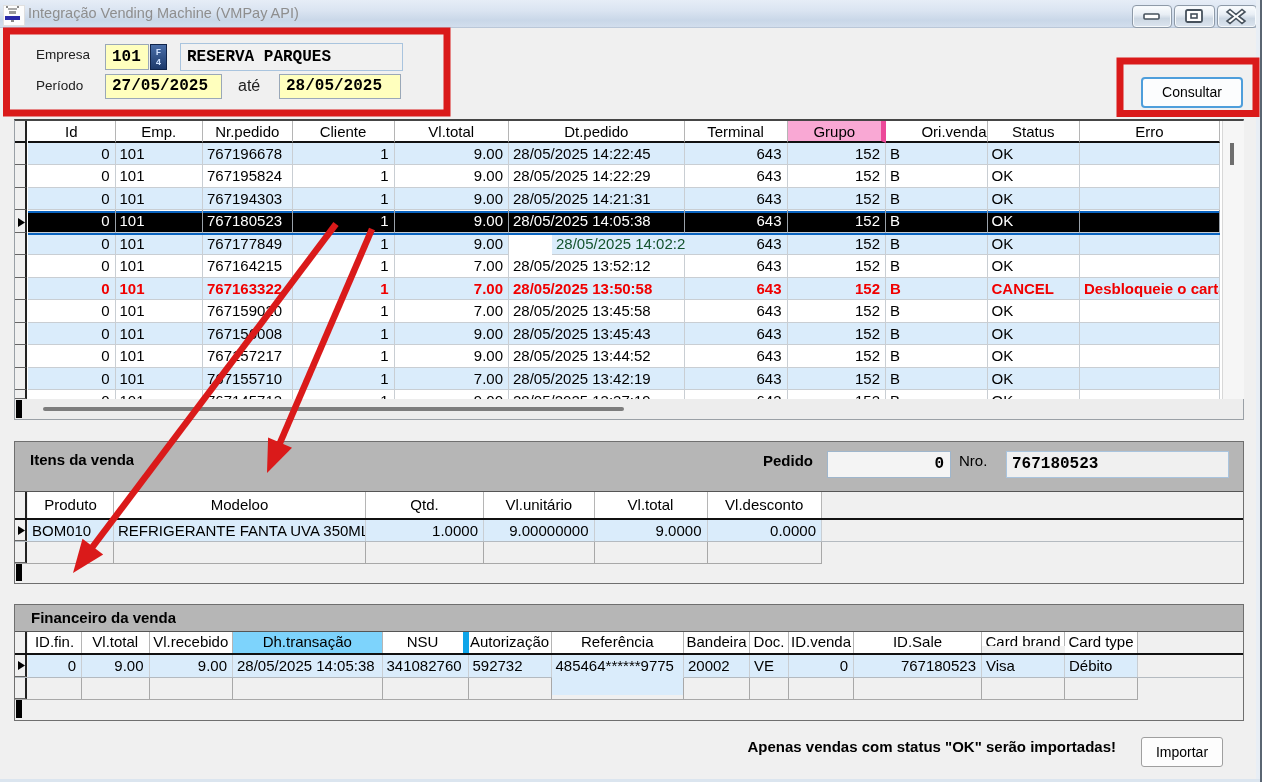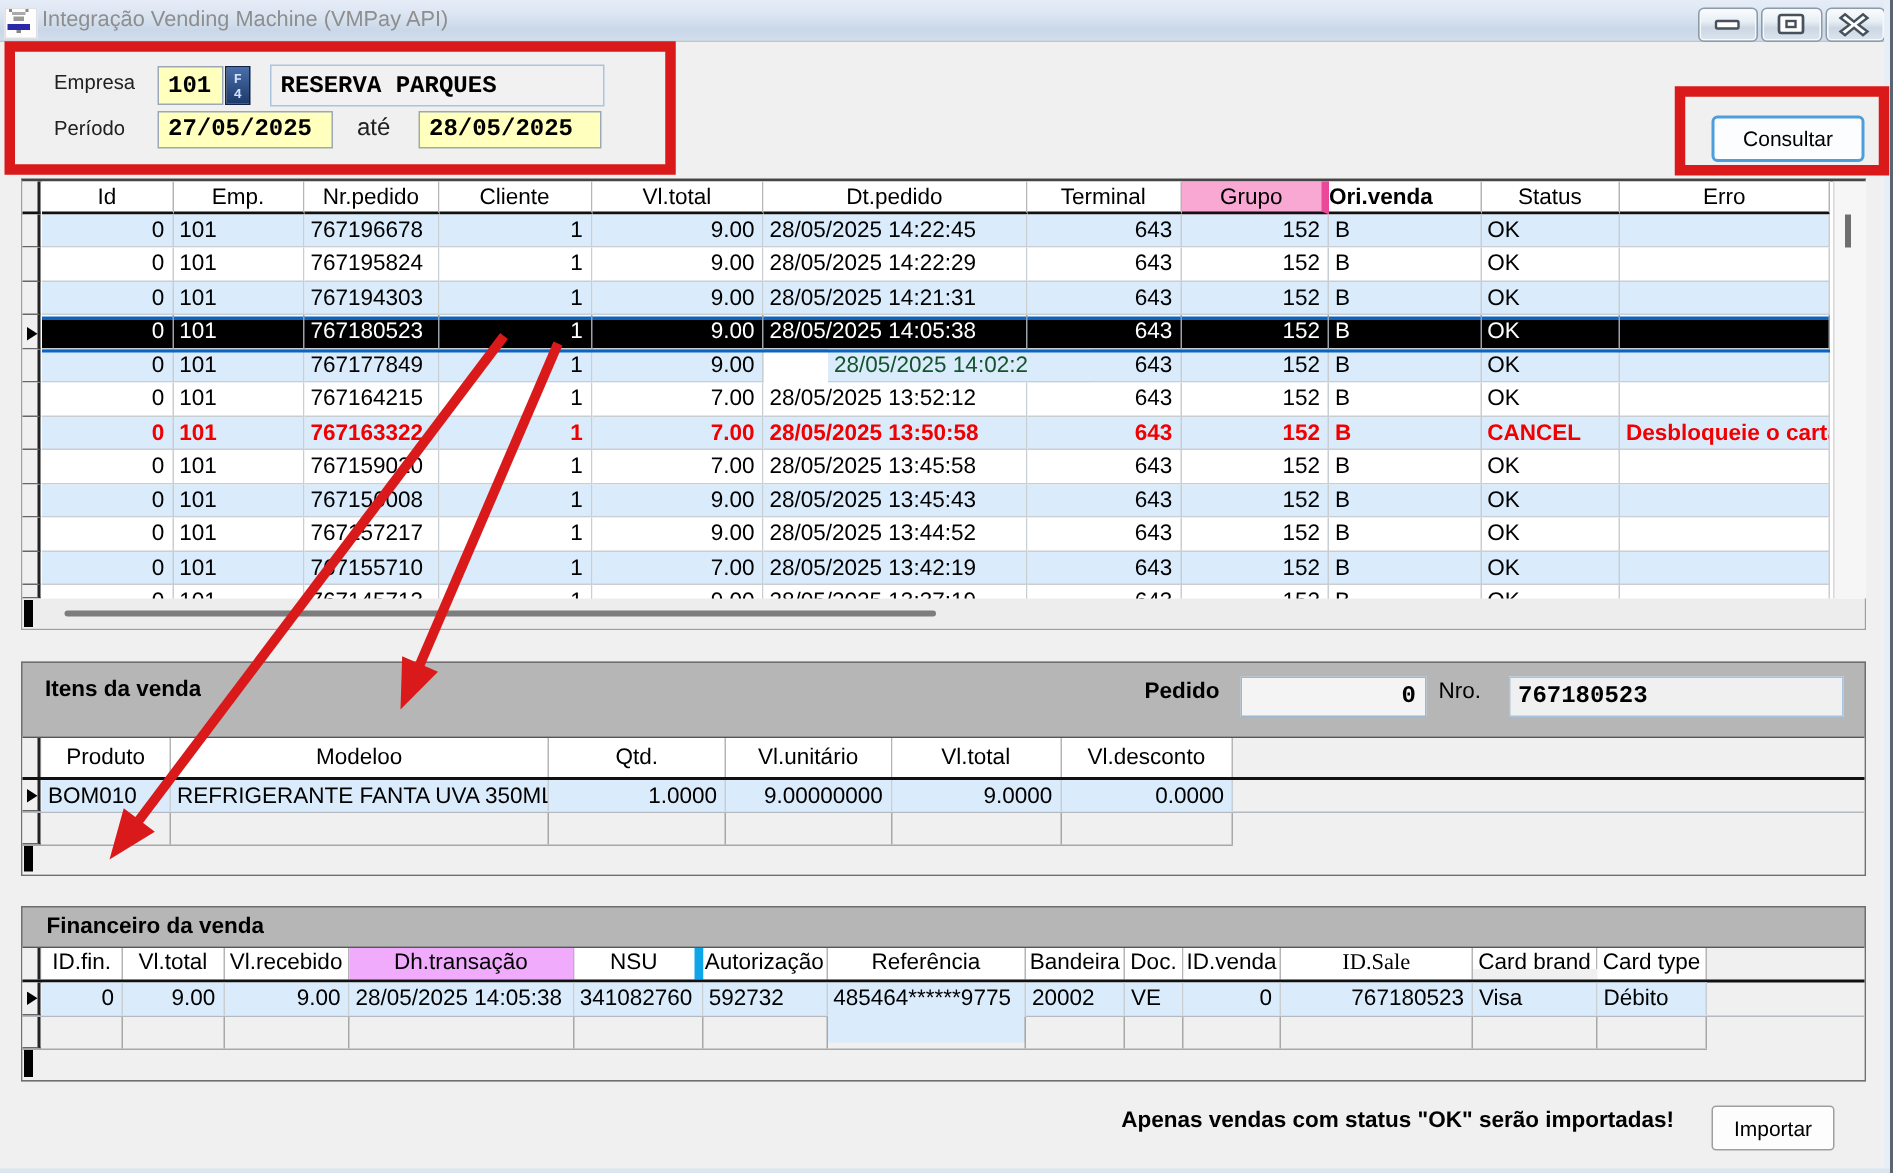--- a/index.html
+++ b/index.html
@@ -54,21 +54,21 @@
 <div class="abs" style="left:1141px;top:77px;width:102px;height:31px;background:#fcfdfe;border:2px solid #4e9edb;border-radius:4px;box-sizing:border-box;text-align:center;line-height:27px;font-size:14px;">Consultar</div>
 <div class="abs" style="left:14px;top:119px;width:1230px;height:301px;background:#fff;border:1px solid #9aa0a6;border-top:2px solid #454545;box-sizing:border-box;"></div>
 <div class="cell" style="left:28px;top:121px;width:87.5px;height:21.5px;line-height:21.5px;padding-left:4px;box-sizing:border-box;text-align:center;padding:0;background:#fff;border-right:1px solid #b5b5b5;border-bottom:2px solid #111;">Id</div>
 <div class="cell" style="left:115.5px;top:121px;width:87.5px;height:21.5px;line-height:21.5px;padding-left:4px;box-sizing:border-box;text-align:center;padding:0;background:#fff;border-right:1px solid #b5b5b5;border-bottom:2px solid #111;">Emp.</div>
 <div class="cell" style="left:203px;top:121px;width:89.5px;height:21.5px;line-height:21.5px;padding-left:4px;box-sizing:border-box;text-align:center;padding:0;background:#fff;border-right:1px solid #b5b5b5;border-bottom:2px solid #111;">Nr.pedido</div>
 <div class="cell" style="left:292.5px;top:121px;width:102.0px;height:21.5px;line-height:21.5px;padding-left:4px;box-sizing:border-box;text-align:center;padding:0;background:#fff;border-right:1px solid #b5b5b5;border-bottom:2px solid #111;">Cliente</div>
 <div class="cell" style="left:394.5px;top:121px;width:114.5px;height:21.5px;line-height:21.5px;padding-left:4px;box-sizing:border-box;text-align:center;padding:0;background:#fff;border-right:1px solid #b5b5b5;border-bottom:2px solid #111;">Vl.total</div>
 <div class="cell" style="left:509px;top:121px;width:175.5px;height:21.5px;line-height:21.5px;padding-left:4px;box-sizing:border-box;text-align:center;padding:0;background:#fff;border-right:1px solid #b5b5b5;border-bottom:2px solid #111;">Dt.pedido</div>
 <div class="cell" style="left:684.5px;top:121px;width:103.0px;height:21.5px;line-height:21.5px;padding-left:4px;box-sizing:border-box;text-align:center;padding:0;background:#fff;border-right:1px solid #b5b5b5;border-bottom:2px solid #111;">Terminal</div>
 <div class="cell" style="left:787.5px;top:121px;width:98.5px;height:21.5px;line-height:21.5px;padding-left:4px;box-sizing:border-box;text-align:center;padding:0;background:#f9a8d4;border-right:5px solid #ec4899;border-bottom:2px solid #111;">Grupo</div>
-<div class="cell" style="left:886px;top:121px;width:101.5px;height:21.5px;line-height:21.5px;padding-left:4px;box-sizing:border-box;text-align:left;padding:0;background:#fff;border-right:1px solid #b5b5b5;border-bottom:2px solid #111;font-weight:bold;">Ori.venda</div>
+<div class="cell" style="left:886px;top:121px;width:101.5px;height:21.5px;line-height:21.5px;padding-left:4px;box-sizing:border-box;text-align:right;padding:0;background:#fff;border-right:1px solid #b5b5b5;border-bottom:2px solid #111;">Ori.venda</div>
 <div class="cell" style="left:987.5px;top:121px;width:92.5px;height:21.5px;line-height:21.5px;padding-left:4px;box-sizing:border-box;text-align:center;padding:0;background:#fff;border-right:1px solid #b5b5b5;border-bottom:2px solid #111;">Status</div>
 <div class="cell" style="left:1080px;top:121px;width:140px;height:21.5px;line-height:21.5px;padding-left:4px;box-sizing:border-box;text-align:center;padding:0;background:#fff;border-right:1px solid #b5b5b5;border-bottom:2px solid #111;">Erro</div>
 <div class="abs" style="left:15px;top:121px;width:12px;height:21.5px;background:#f0f0f0;border-right:2px solid #222;border-bottom:2px solid #111;box-sizing:border-box;"></div>
 <div class="abs" style="left:15px;top:142.5px;width:12px;height:22.5px;background:#f0f0f0;border-right:2px solid #222;border-bottom:1px solid #666;box-sizing:border-box;"></div>
 <div class="cell" style="left:28px;top:142.5px;width:87.5px;height:22.5px;line-height:22.5px;text-align:right;padding-right:5px;box-sizing:border-box;background:#daecfb;color:#000;border-right:1px solid #c9ced3;border-bottom:1px solid #c9ced3;">0</div>
 <div class="cell" style="left:115.5px;top:142.5px;width:87.5px;height:22.5px;line-height:22.5px;padding-left:4px;box-sizing:border-box;background:#daecfb;color:#000;border-right:1px solid #c9ced3;border-bottom:1px solid #c9ced3;">101</div>
 <div class="cell" style="left:203px;top:142.5px;width:89.5px;height:22.5px;line-height:22.5px;padding-left:4px;box-sizing:border-box;background:#daecfb;color:#000;border-right:1px solid #c9ced3;border-bottom:1px solid #c9ced3;">767196678</div>
 <div class="cell" style="left:292.5px;top:142.5px;width:102.0px;height:22.5px;line-height:22.5px;text-align:right;padding-right:5px;box-sizing:border-box;background:#daecfb;color:#000;border-right:1px solid #c9ced3;border-bottom:1px solid #c9ced3;">1</div>
 <div class="cell" style="left:394.5px;top:142.5px;width:114.5px;height:22.5px;line-height:22.5px;text-align:right;padding-right:5px;box-sizing:border-box;background:#daecfb;color:#000;border-right:1px solid #c9ced3;border-bottom:1px solid #c9ced3;">9.00</div>
 <div class="cell" style="left:509px;top:142.5px;width:175.5px;height:22.5px;line-height:22.5px;padding-left:4px;box-sizing:border-box;background:#daecfb;color:#000;border-right:1px solid #c9ced3;border-bottom:1px solid #c9ced3;">28/05/2025 14:22:45</div>
@@ -256,28 +256,28 @@
       <path d="M1 0 L8 4.5 L1 9 Z" fill="#000"></path>
     </svg>
 <div class="abs" style="left:15px;top:541.5px;width:12px;height:21px;background:#f0f0f0;border-right:2px solid #222;border-bottom:1px solid #666;box-sizing:border-box;"></div>
 <div class="abs" style="left:16px;top:563.5px;width:6px;height:17px;background:#000;"></div>
 <div class="abs" style="left:14px;top:604px;width:1230px;height:117px;background:#b6b6b6;border:1px solid #6f6f6f;box-sizing:border-box;"></div>
 <div class="cell" style="left:31px;top:609px;font-weight:bold;">Financeiro da venda</div>
 <div class="abs" style="left:15px;top:630.5px;width:1228px;height:89.5px;background:#f0f0f0;border-top:1px solid #555;box-sizing:border-box;"></div>
 <div class="cell" style="left:28px;top:632px;width:54px;height:20.5px;line-height:20.5px;padding-left:4px;box-sizing:border-box;text-align:center;padding:0;background:#fff;border-right:1px solid #b5b5b5;">ID.fin.</div>
 <div class="cell" style="left:82px;top:632px;width:67.5px;height:20.5px;line-height:20.5px;padding-left:4px;box-sizing:border-box;text-align:center;padding:0;background:#fff;border-right:1px solid #b5b5b5;">Vl.total</div>
 <div class="cell" style="left:149.5px;top:632px;width:83.5px;height:20.5px;line-height:20.5px;padding-left:4px;box-sizing:border-box;text-align:center;padding:0;background:#fff;border-right:1px solid #b5b5b5;">Vl.recebido</div>
-<div class="cell" style="left:233px;top:632px;width:149.5px;height:20.5px;line-height:20.5px;padding-left:4px;box-sizing:border-box;text-align:center;padding:0;background:#f0abfc;border-right:1px solid #b5b5b5;">Dh.transação</div>
+<div class="cell" style="left:233px;top:632px;width:149.5px;height:20.5px;line-height:20.5px;padding-left:4px;box-sizing:border-box;text-align:center;padding:0;background:#7dd3fc;border-right:1px solid #b5b5b5;">Dh.transação</div>
 <div class="cell" style="left:382.5px;top:632px;width:86.0px;height:20.5px;line-height:20.5px;padding-left:4px;box-sizing:border-box;text-align:center;padding:0;background:#fff;border-right:6px solid #0ea5e9;">NSU</div>
 <div class="cell" style="left:468.5px;top:632px;width:83.0px;height:20.5px;line-height:20.5px;padding-left:4px;box-sizing:border-box;text-align:center;padding:0;background:#fff;border-right:1px solid #b5b5b5;">Autorização</div>
 <div class="cell" style="left:551.5px;top:632px;width:132.5px;height:20.5px;line-height:20.5px;padding-left:4px;box-sizing:border-box;text-align:center;padding:0;background:#fff;border-right:1px solid #b5b5b5;">Referência</div>
 <div class="cell" style="left:684px;top:632px;width:66px;height:20.5px;line-height:20.5px;padding-left:4px;box-sizing:border-box;text-align:center;padding:0;background:#fff;border-right:1px solid #b5b5b5;">Bandeira</div>
 <div class="cell" style="left:750px;top:632px;width:39px;height:20.5px;line-height:20.5px;padding-left:4px;box-sizing:border-box;text-align:center;padding:0;background:#fff;border-right:1px solid #b5b5b5;">Doc.</div>
 <div class="cell" style="left:789px;top:632px;width:65px;height:20.5px;line-height:20.5px;padding-left:4px;box-sizing:border-box;text-align:center;padding:0;background:#fff;border-right:1px solid #b5b5b5;">ID.venda</div>
-<div class="cell" style="left:854px;top:632px;width:128px;height:20.5px;line-height:20.5px;padding-left:4px;box-sizing:border-box;text-align:center;padding:0;background:#fff;border-right:1px solid #b5b5b5;font-family:Liberation Serif, serif;">ID.Sale</div>
+<div class="cell" style="left:854px;top:632px;width:128px;height:20.5px;line-height:20.5px;padding-left:4px;box-sizing:border-box;text-align:center;padding:0;background:#fff;border-right:1px solid #b5b5b5;">ID.Sale</div>
 <div class="cell" style="left:982px;top:632px;width:83px;height:14px;line-height:20.5px;padding-left:4px;box-sizing:border-box;text-align:center;padding:0;background:#fff;border-right:1px solid #b5b5b5;">Card brand</div>
 <div class="cell" style="left:1065px;top:632px;width:73px;height:20.5px;line-height:20.5px;padding-left:4px;box-sizing:border-box;text-align:center;padding:0;background:#fff;border-right:1px solid #b5b5b5;">Card type</div>
 <div class="abs" style="left:15px;top:632px;width:12px;height:20.5px;background:#f0f0f0;border-right:2px solid #222;box-sizing:border-box;"></div>
 <div class="abs" style="left:15px;top:652.5px;width:1228px;height:2px;background:#111;"></div>
 <div class="abs" style="left:15px;top:676.5px;width:1228px;height:1px;background:#b4bac0;"></div>
 <div class="cell" style="left:28px;top:654.5px;width:54px;height:22.0px;line-height:22.0px;text-align:right;padding-right:5px;box-sizing:border-box;background:#daecfb;border-right:1px solid #c9ced3;">0</div>
 <div class="cell" style="left:82px;top:654.5px;width:67.5px;height:22.0px;line-height:22.0px;text-align:right;padding-right:5px;box-sizing:border-box;background:#daecfb;border-right:1px solid #c9ced3;">9.00</div>
 <div class="cell" style="left:149.5px;top:654.5px;width:83.5px;height:22.0px;line-height:22.0px;text-align:right;padding-right:5px;box-sizing:border-box;background:#daecfb;border-right:1px solid #c9ced3;">9.00</div>
 <div class="cell" style="left:233px;top:654.5px;width:149.5px;height:22.0px;line-height:22.0px;padding-left:4px;box-sizing:border-box;background:#daecfb;border-right:1px solid #c9ced3;">28/05/2025 14:05:38</div>
 <div class="cell" style="left:382.5px;top:654.5px;width:86.0px;height:22.0px;line-height:22.0px;padding-left:4px;box-sizing:border-box;background:#daecfb;border-right:1px solid #c9ced3;">341082760</div>

